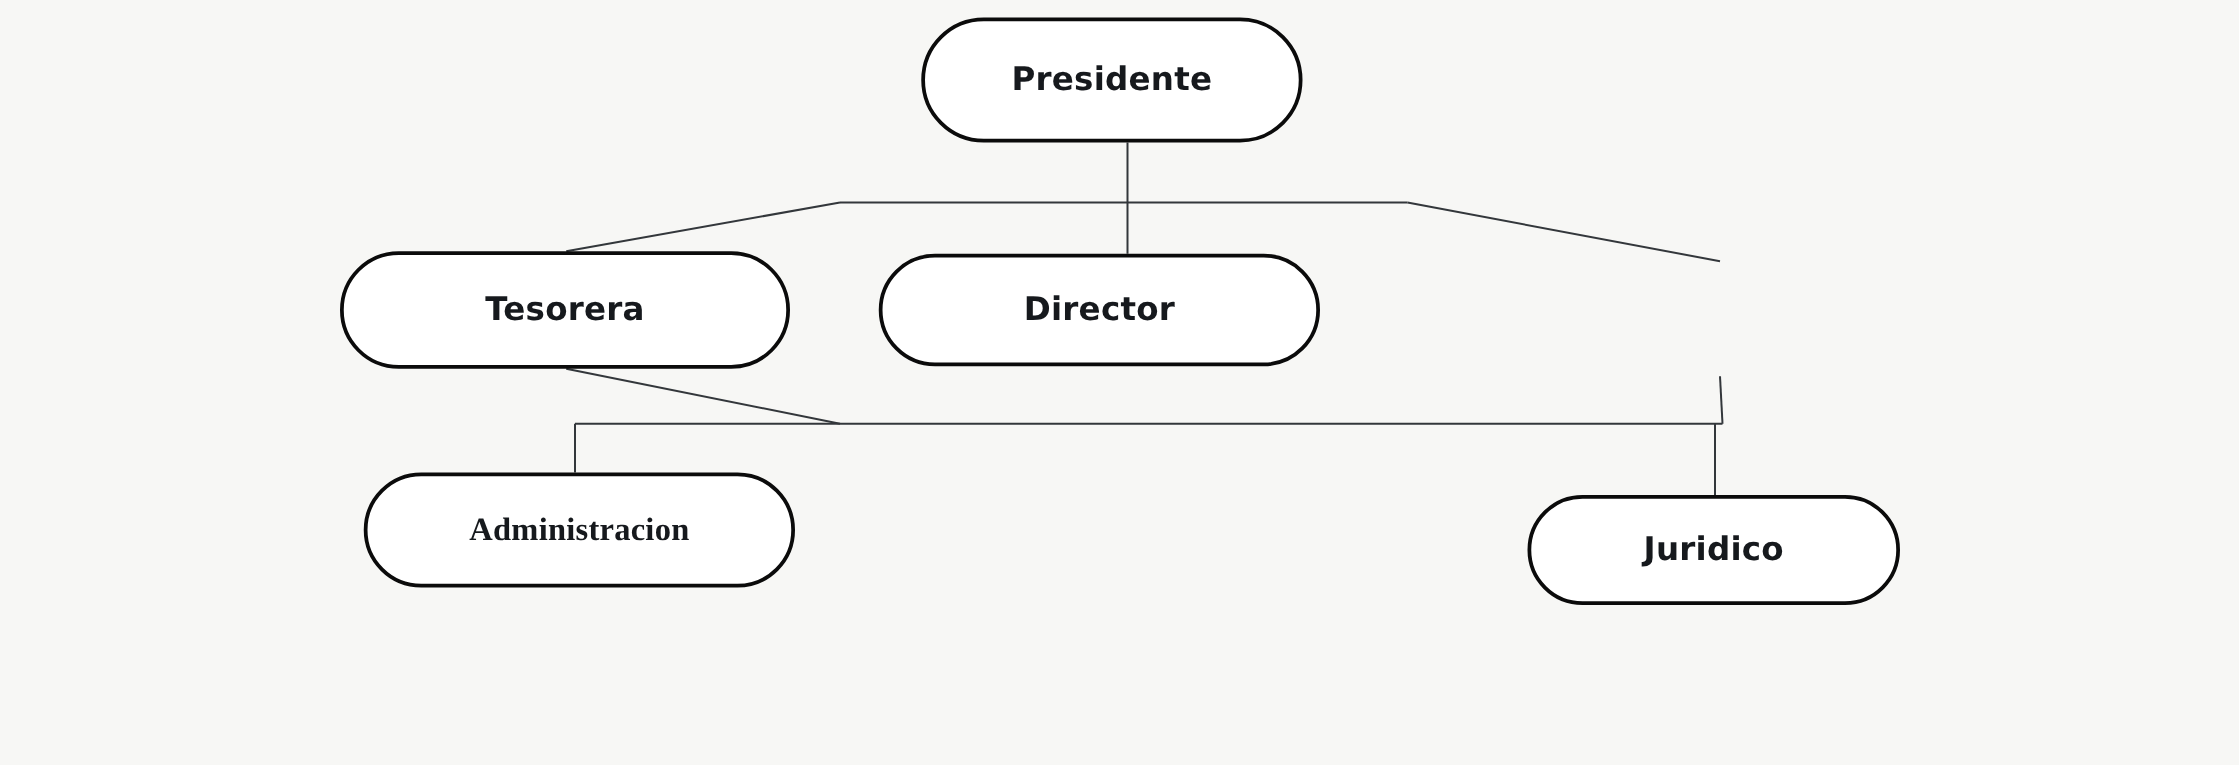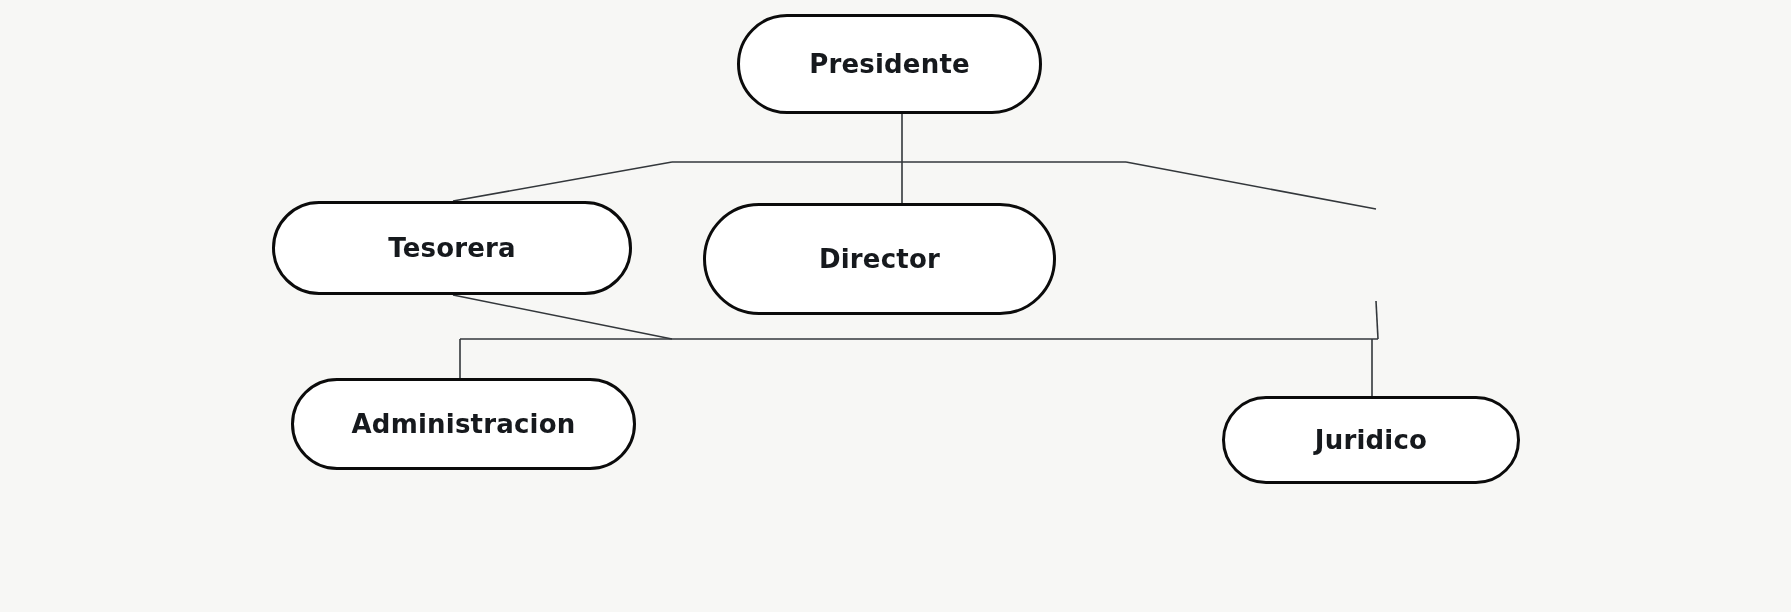--- a/index.html
+++ b/index.html
@@ -64,26 +64,26 @@
   </svg>
 
   <div class="node" style="left:737px; top:14px; width:305px; height:100px;">
     <span>Presidente</span>
   </div>
 
   <div class="node" style="left:272px; top:201px; width:360px; height:94px;">
     <span>Tesorera</span>
   </div>
 
-  <div class="node" style="left:703px; top:203px; width:353px; height:112px;">
+  <div class="node" style="left:703px; top:203px; width:353px; height:90px;">
     <span>Director</span>
   </div>
 
 
-  <div class="node" style="left:291px; top:378px; width:345px; height:92px;">
+  <div class="node" style="left:291px; top:378px; width:345px; height:92px;font-family:Liberation Serif, serif;">
     <span>Administracion</span>
   </div>
 
 
   <div class="node" style="left:1222px; top:396px; width:298px; height:88px;">
     <span>Juridico</span>
   </div>
 
 </div>
 

